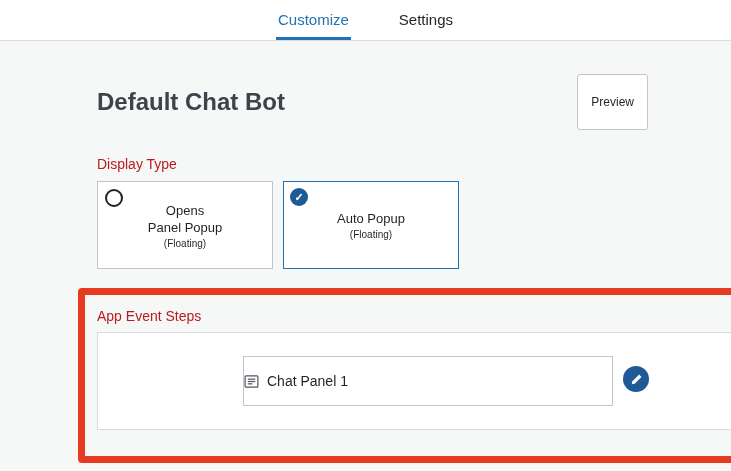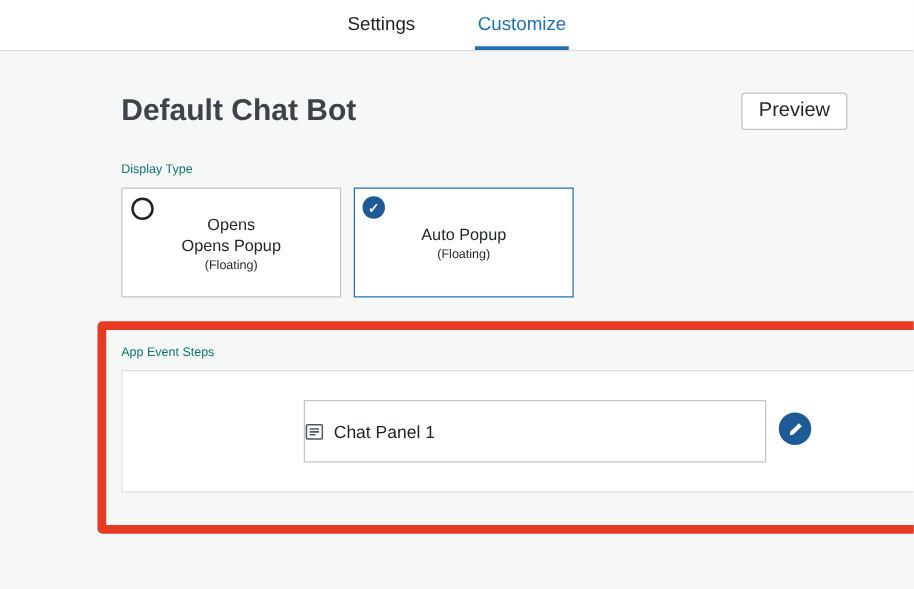--- a/index.html
+++ b/index.html
@@ -29,45 +29,45 @@
     border-bottom: 3px solid transparent;
     box-sizing: border-box;
   }
   .tab.active {
     color: #2271b1;
     border-bottom: 3px solid #2271b1;
   }
 
   
   .title-row {
-    margin: 33px 53px 0 97px;
+    margin: 33px 83px 0 97px;
     display: flex;
     justify-content: space-between;
     align-items: center;
   }
   .page-title {
     margin: 0;
     font-size: 24px;
     font-weight: 600;
     color: #3c434a;
   }
   .preview-btn {
     background: #ffffff;
     border: 1px solid #c3c4c7;
     border-radius: 3px;
     font-family: "Liberation Sans", sans-serif;
-    font-size: 16px;
+    font-size: 12px;
     color: #1d2327;
-    padding: 5px 13px;
+    padding: 20px 13px;
     cursor: pointer;
   }
 
   
   .display-type { margin-left: 97px; margin-top: 26px; }
-  .section-label { font-size: 10px; color: #0f766e; }
+  .section-label { font-size: 14px; color: #b91c1c; }
   .cards { display: flex; gap: 10px; margin-top: 9px; }
   .card {
     width: 176px;
     height: 88px;
     background: #ffffff;
     border: 1px solid #c3c4c7;
     position: relative;
     display: flex;
     align-items: center;
     justify-content: center;
@@ -150,41 +150,41 @@
     justify-content: center;
     padding: 0;
     cursor: pointer;
   }
 </style>
 </head>
 <body>
 
 <div class="topbar">
   <div class="tabs">
+    <div class="tab active">Customize</div>
     <div class="tab">Settings</div>
-    <div class="tab active">Customize</div>
   </div>
 </div>
 
 <div class="content">
 
   <div class="title-row">
     <h1 class="page-title">Default Chat Bot</h1>
     <button class="preview-btn">Preview</button>
   </div>
 
   <div class="display-type">
     <div class="section-label">Display Type</div>
     <div class="cards">
 
       <div class="card">
         <span class="radio"></span>
         <div class="card-text">
           <div class="card-line">Opens</div>
-          <div class="card-line">Opens Popup</div>
+          <div class="card-line">Panel Popup</div>
           <div class="card-sub">(Floating)</div>
         </div>
       </div>
 
       <div class="card selected">
         <span class="check">✓</span>
         <div class="card-text">
           <div class="card-line">Auto Popup</div>
           <div class="card-sub">(Floating)</div>
         </div>

